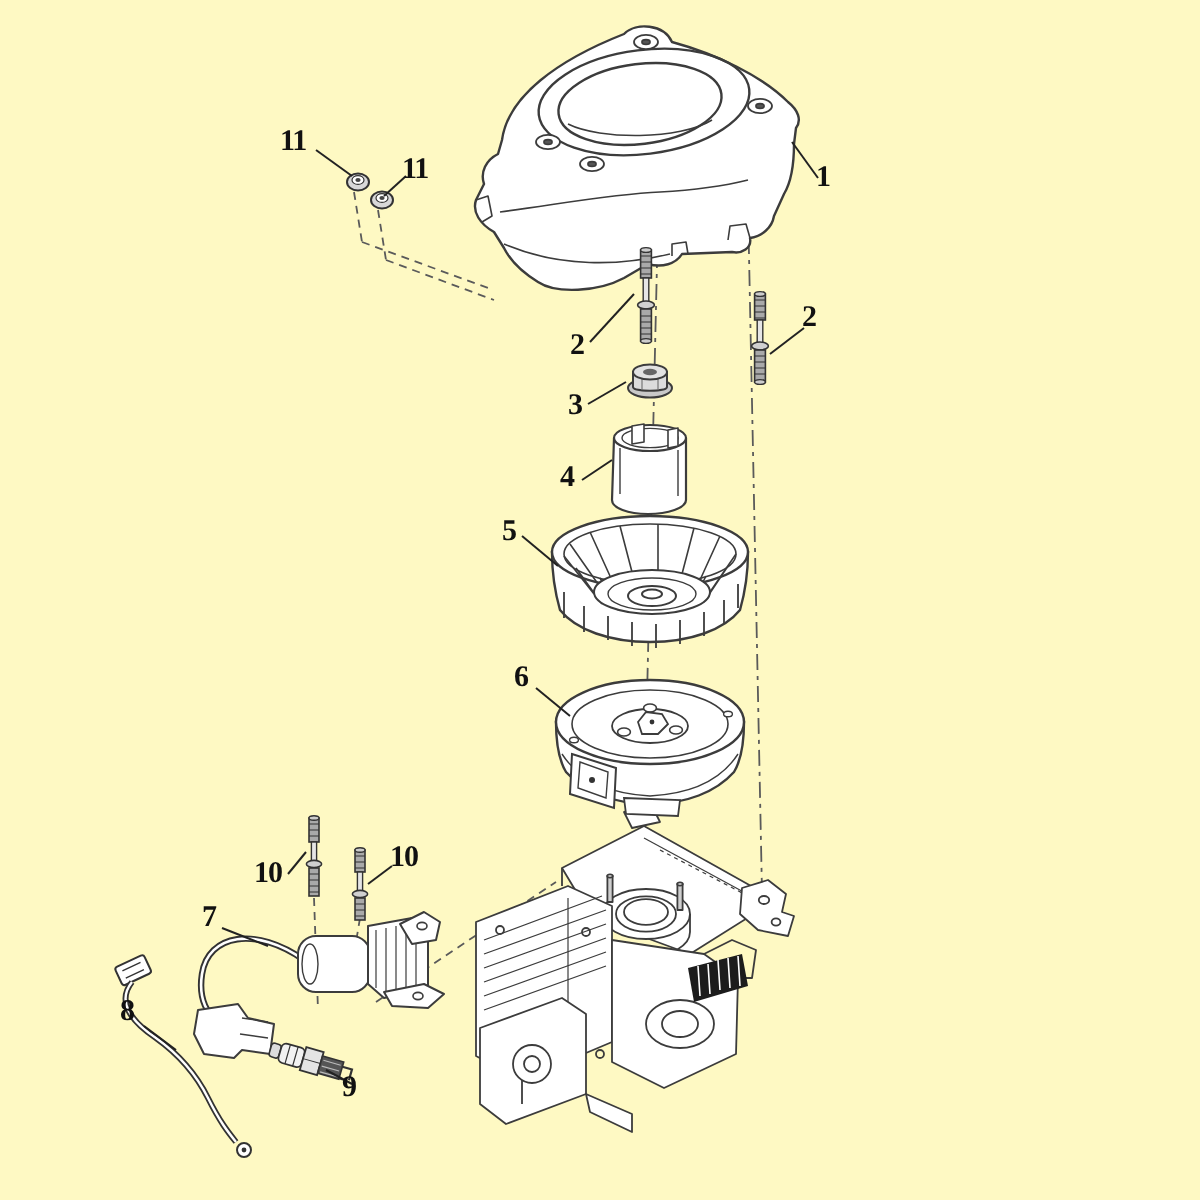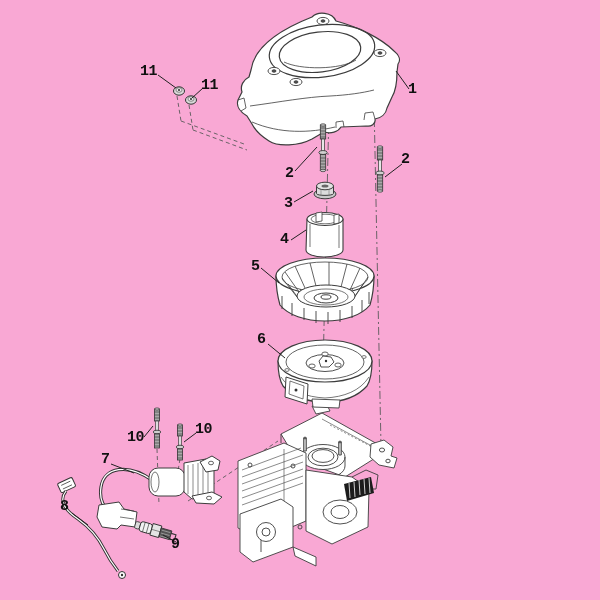--- a/index.html
+++ b/index.html
@@ -1,18 +1,18 @@
 <!DOCTYPE html>
 <html><head>
 <meta charset="utf-8">
 <style>
   html,body{margin:0;padding:0;background:#fff;}
   .stage{
-    position:relative;width:600px;height:600px;background:#f9a8d4;
-    font-family:Liberation Mono, monospace;overflow:hidden;
+    position:relative;width:600px;height:600px;background:#fef9c3;
+    font-family:Liberation Serif, serif;overflow:hidden;
   }
   .stage svg{position:absolute;left:0;top:0;}
   .callout{
     position:absolute;font-weight:bold;font-size:15px;line-height:1;
     color:#111;letter-spacing:-0.5px;user-select:none;
   }
 </style>
 </head>
 <body>
 

